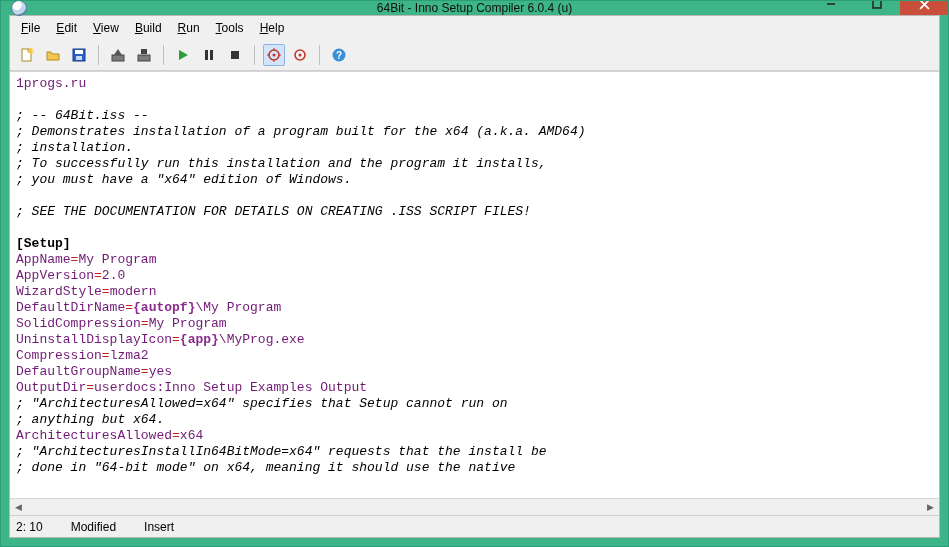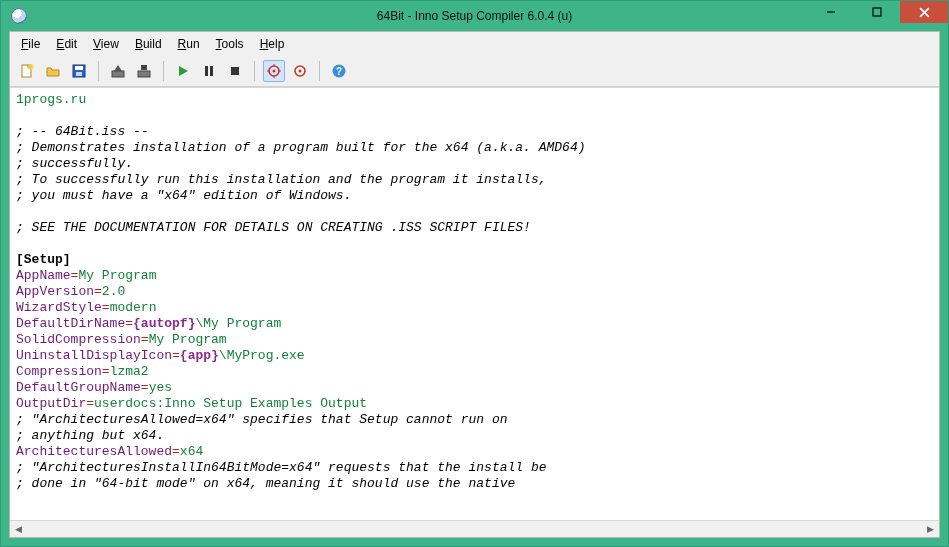--- a/index.html
+++ b/index.html
@@ -9,21 +9,21 @@
     background: #3eb489;
     width: 949px;
     height: 547px;
     overflow: hidden;
     display: flex;
     flex-direction: column;
     border: 1px solid #2a9e76;
   }
   
   .titlebar {
-    height: 30px;
+    height: 14px;
     background: #3eb489;
     display: flex;
     align-items: center;
     color: #111;
     position: relative;
   }
   .title-icon {
     width: 16px; height: 16px;
     margin: 0 8px 0 10px;
     border-radius: 50%;
@@ -144,21 +144,21 @@
     padding: 0 6px;
     gap: 28px;
   }
   .statusbar .cell { white-space: nowrap; }
   
   .c-comment { color: #000000; font-style: italic; }
   .c-section { color: #000; font-weight: bold; margin-top: 41px; }
   .c-key { color: #701a75; }
   .c-const { color: #8a2a8a; font-weight: bold; }
   .c-eq { color: #c02020; }
-  .c-text { color: #15803d; }
+  .c-text { color: #701a75; }
 </style>
 </head>
 <body>
 
 <div class="titlebar">
   <div class="title-icon"></div>
   <div class="title-text">64Bit - Inno Setup Compiler 6.0.4 (u)</div>
   <div class="win-controls">
     <div class="win-btn">
       <svg width="10" height="10" viewBox="0 0 10 10">
@@ -264,21 +264,21 @@
           <text x="8" y="12" font-size="10" font-family="Arial" text-anchor="middle" fill="#fff" font-weight="bold">?</text>
         </svg>
     </div>
   </div>
 
   <div class="editor-wrap">
     <div class="editor"><span class="c-text">1progs.ru</span>
 
 <span class="c-comment">; -- 64Bit.iss --</span>
 <span class="c-comment">; Demonstrates installation of a program built for the x64 (a.k.a. AMD64)</span>
-<span class="c-comment">; successfully.</span>
+<span class="c-comment">; installation.</span>
 <span class="c-comment">; To successfully run this installation and the program it installs,</span>
 <span class="c-comment">; you must have a "x64" edition of Windows.</span>
 
 <span class="c-comment">; SEE THE DOCUMENTATION FOR DETAILS ON CREATING .ISS SCRIPT FILES!</span>
 
 <span class="c-section">[Setup]</span>
 <span class="c-key">AppName</span><span class="c-eq">=</span><span class="c-text">My Program</span>
 <span class="c-key">AppVersion</span><span class="c-eq">=</span><span class="c-text">2.0</span>
 <span class="c-key">WizardStyle</span><span class="c-eq">=</span><span class="c-text">modern</span>
 <span class="c-key">DefaultDirName</span><span class="c-eq">=</span><span class="c-const">{autopf}</span><span class="c-text">\My Program</span>
@@ -292,13 +292,18 @@
 <span class="c-key">ArchitecturesAllowed</span><span class="c-eq">=</span><span class="c-text">x64</span>
 <span class="c-comment">; "ArchitecturesInstallIn64BitMode=x64" requests that the install be</span>
 <span class="c-comment">; done in "64-bit mode" on x64, meaning it should use the native</span></div>
     <div class="scrollbar-h">
       <div class="sb-arrow">◀</div>
       <div class="sb-track"></div>
       <div class="sb-arrow">▶</div>
     </div>
   </div>
 
+  <div class="statusbar">
+    <div class="cell">2:  10</div>
+    <div class="cell">Modified</div>
+    <div class="cell">Insert</div>
+  </div>
 </div>
 
 </body></html>

